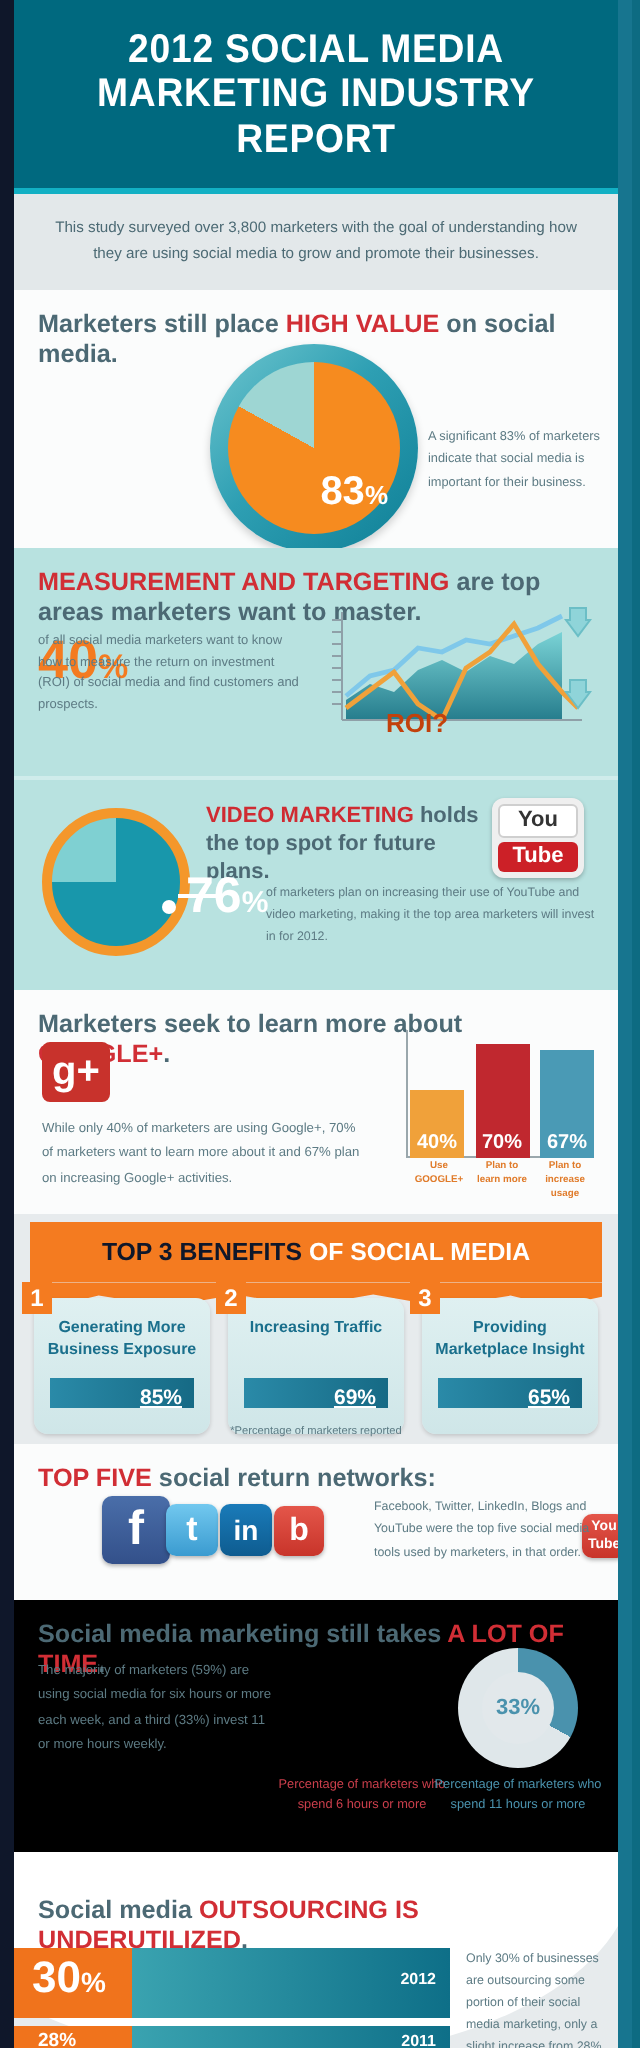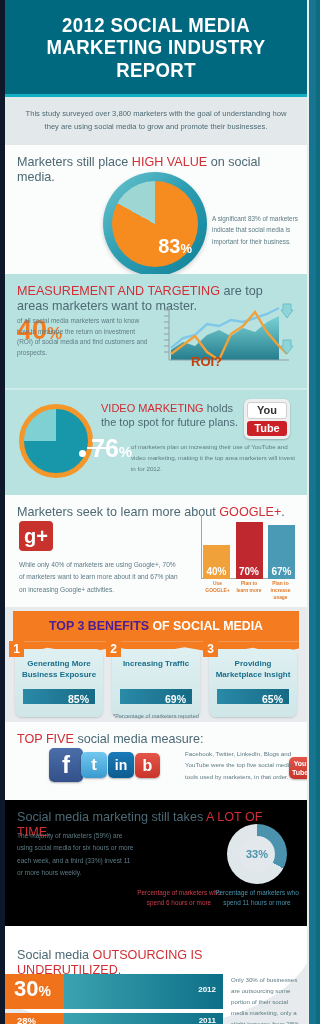--- a/index.html
+++ b/index.html
@@ -1,35 +1,35 @@
 <!DOCTYPE html>
 <html><head>
 <meta charset="utf-8">
 <style>
   html,body{margin:0;padding:0;background:#0d6b82;}
   body{width:316px;height:1024px;font-family:"Liberation Sans",sans-serif;-webkit-font-smoothing:antialiased;}
   .page{position:relative;width:316px;height:1024px;overflow:hidden;background:#e8edf0;
-        border-left:5px solid #0f172a;border-right:7px solid #17758f;box-sizing:border-box;}
+        border-left:7px solid #0f172a;border-right:7px solid #17758f;box-sizing:border-box;}
   .inner{position:relative;width:302px;height:1024px;overflow:hidden;background:#eceff1;}
 
   
   .hdr{background:#00697f;padding:14px 10px 13px;text-align:center;}
   .hdr h1{margin:0;color:#fff;font-weight:bold;letter-spacing:.4px;line-height:1.12;
           font-size:20px;text-transform:uppercase;font-family:"Liberation Sans",sans-serif;
           transform:scaleX(.93);transform-origin:center;}
   .hdr .l2{display:block;font-size:20px;}
   .hdr-rule{height:3px;background:#12b0c4;}
   .intro{background:#e3e8ea;padding:11px 18px 12px;text-align:center;}
   .intro p{margin:0;color:#4c6a74;font-size:7.6px;line-height:1.65;}
 
   
   .sec{position:relative;}
   .sec-white{background:#fbfcfc;}
   .sec-teal{background:#b8e2e0;}
-  h2.head{margin:0;font-size:12.6px;font-weight:normal;color:#4c6974;line-height:1.15;}
+  h2.head{margin:0;font-size:12.6px;font-weight:bold;color:#4c6974;line-height:1.15;}
   h2.head .hl-red{color:#d12e35;}
   h2.head .hl-red2{color:#cf2b32;}
   .pad{padding:10px 12px 0;}
 
   
   .s1{height:129px;}
   .pie83-wrap{position:absolute;left:98px;top:27px;width:104px;height:104px;}
   .pie83-ring{position:absolute;inset:0;border-radius:50%;
       background:linear-gradient(135deg,#6fc6cf 0%,#2e9fb3 45%,#0e7f96 100%);
       box-shadow:0 2px 4px rgba(0,0,0,.18);}
@@ -80,30 +80,30 @@
   .gcap div{width:29px;color:#e07b2a;font-size:4.9px;font-weight:bold;line-height:1.35;text-align:center;}
   .gaxis{position:absolute;left:14px;top:0;bottom:22px;width:1px;background:#9aa7ac;}
   .gaxis-x{position:absolute;left:14px;bottom:22px;width:94px;height:1px;background:#9aa7ac;}
 
   
   .s5{height:115px;background:#e7ebed;}
   .banner{position:absolute;left:8px;top:4px;width:286px;height:30px;background:#f47b20;}
   .banner:after{content:"";position:absolute;left:0;right:0;top:30px;height:12px;
       background:#f47b20;clip-path:polygon(0 0,100% 0,100% 60%,92% 100%,84% 55%,72% 100%,60% 50%,48% 100%,36% 50%,24% 100%,12% 55%,4% 100%,0 60%);}
   .banner h3{margin:0;text-align:center;line-height:30px;color:#fff;font-size:12.4px;font-weight:bold;}
-  .banner h3 b{color:#4c1d95;}
+  .banner h3 b{color:#0f172a;}
   .cards{position:absolute;left:10px;top:42px;width:282px;display:flex;justify-content:space-between;}
   .card{width:88px;height:68px;border-radius:7px;position:relative;
       background:linear-gradient(180deg,#dff0f1 0%,#cfe6e8 100%);box-shadow:0 1px 2px rgba(0,0,0,.16);}
   .card .n{position:absolute;left:-6px;top:-8px;width:15px;height:16px;background:#f47b20;color:#fff;
       font-size:12px;font-weight:bold;text-align:center;line-height:16px;}
   .card .t{padding:10px 6px 0;text-align:center;color:#1a6f8c;font-size:8px;font-weight:bold;line-height:1.3;}
   .card .bar{position:absolute;left:8px;right:8px;bottom:13px;height:15px;
       background:linear-gradient(90deg,#2a8aa8,#166a85);text-align:right;}
-  .card .bar span{color:#fff;font-size:10.5px;font-weight:bold;line-height:15px;padding-right:6px;}
+  .card .bar span{color:#fff;font-size:10.5px;font-weight:bold;line-height:15px;padding-right:6px;text-decoration:underline;}
   .foot-note{position:absolute;left:0;right:0;bottom:3px;text-align:center;color:#5d7b84;font-size:5.6px;}
 
   
   .s6{height:78px;background:#fbfcfc;}
   .socials{position:absolute;left:44px;top:26px;display:flex;align-items:center;}
   .sic{border-radius:5px;box-shadow:0 1px 2px rgba(0,0,0,.3);color:#fff;font-weight:bold;text-align:center;}
   .sic.fb{width:34px;height:34px;background:linear-gradient(180deg,#4a6ea9,#33508a);font-size:24px;line-height:34px;}
   .sic.tw{width:26px;height:26px;background:linear-gradient(180deg,#72c8ef,#3a9bd0);font-size:17px;line-height:26px;margin-left:-2px;}
   .sic.li{width:26px;height:26px;background:linear-gradient(180deg,#1a7bb9,#0e5c90);font-size:14px;line-height:26px;margin-left:1px;}
   .sic.bl{width:25px;height:25px;background:linear-gradient(180deg,#e4564a,#c8342a);font-size:16px;line-height:25px;margin-left:1px;}
@@ -279,21 +279,21 @@
         <div class="t">Providing Marketplace Insight</div>
         <div class="bar"><span>65%</span></div>
       </div>
     </div>
     <div class="foot-note">*Percentage of marketers reported</div>
   </div>
 
   <div class="sec s6">
     <div class="pad">
       <h2 class="head">
-        <span class="hl-red">TOP FIVE</span><span> social media measure:</span>
+        <span class="hl-red">TOP FIVE</span><span> social return networks:</span>
       </h2>
     </div>
     <div class="socials">
       <div class="sic fb">f</div>
       <div class="sic tw">t</div>
       <div class="sic li">in</div>
       <div class="sic bl">b</div>
       <div class="sic yt">
         <div>You</div>
         <div>Tube</div>

